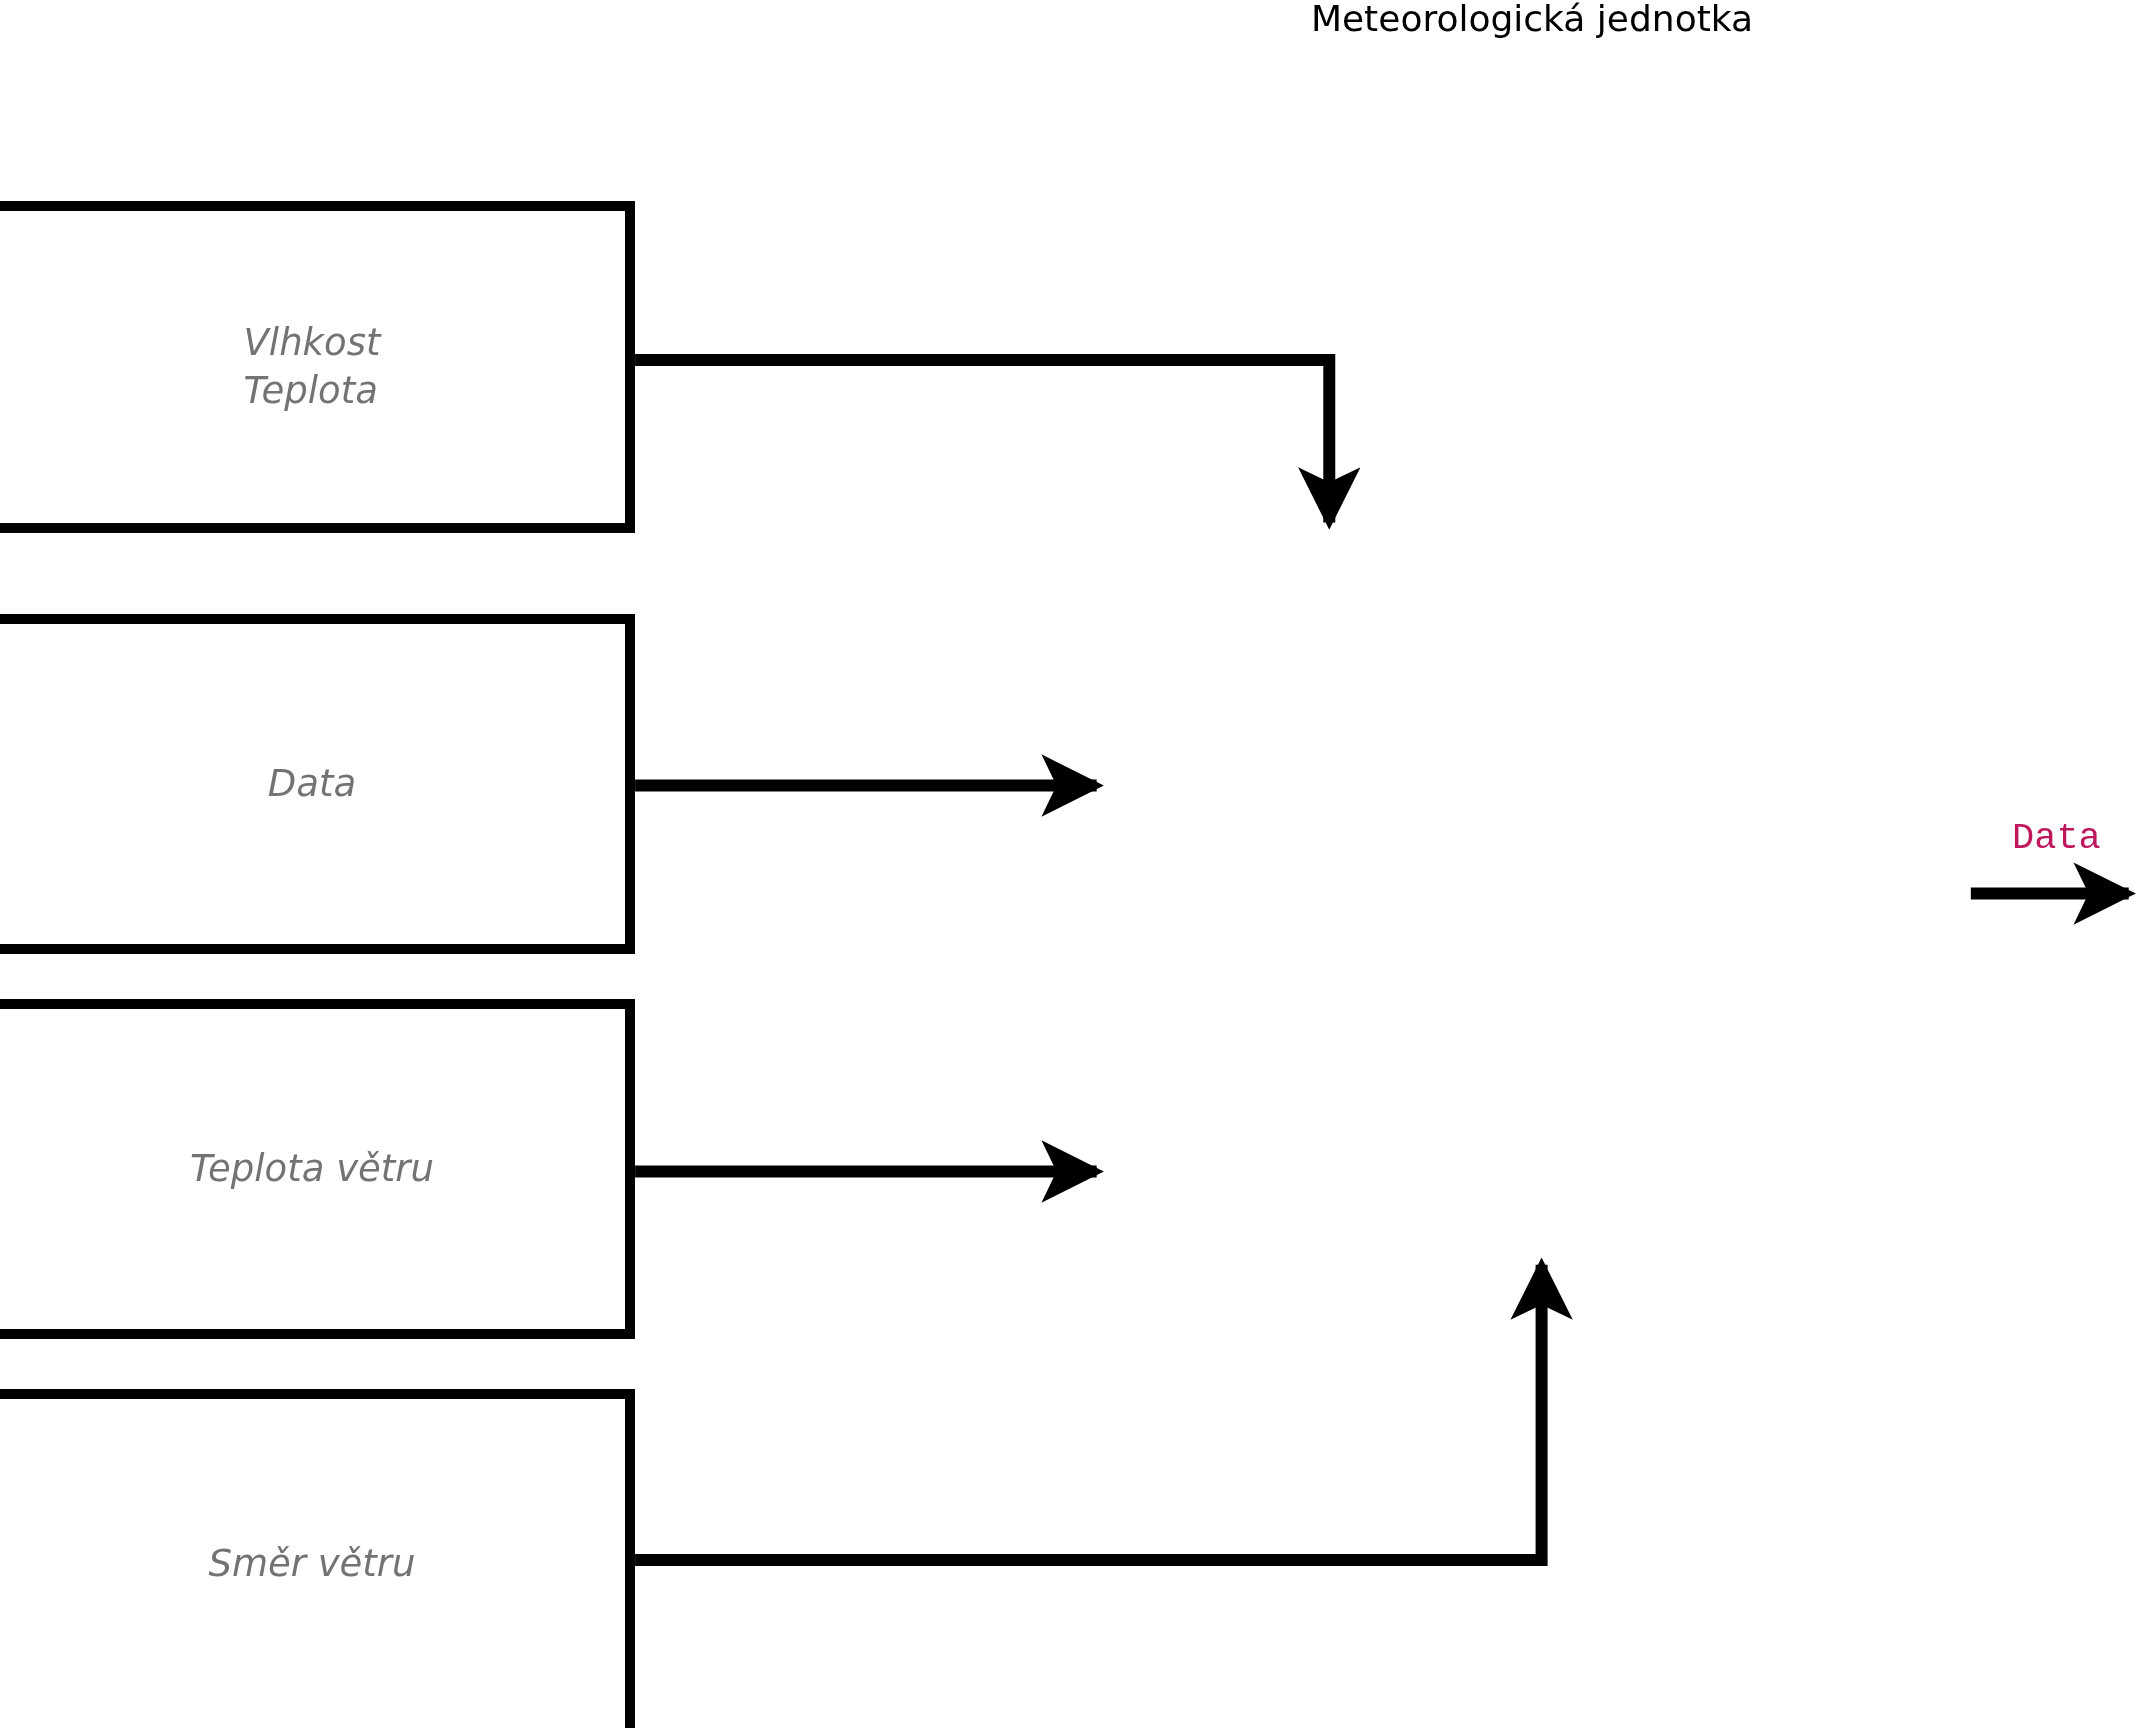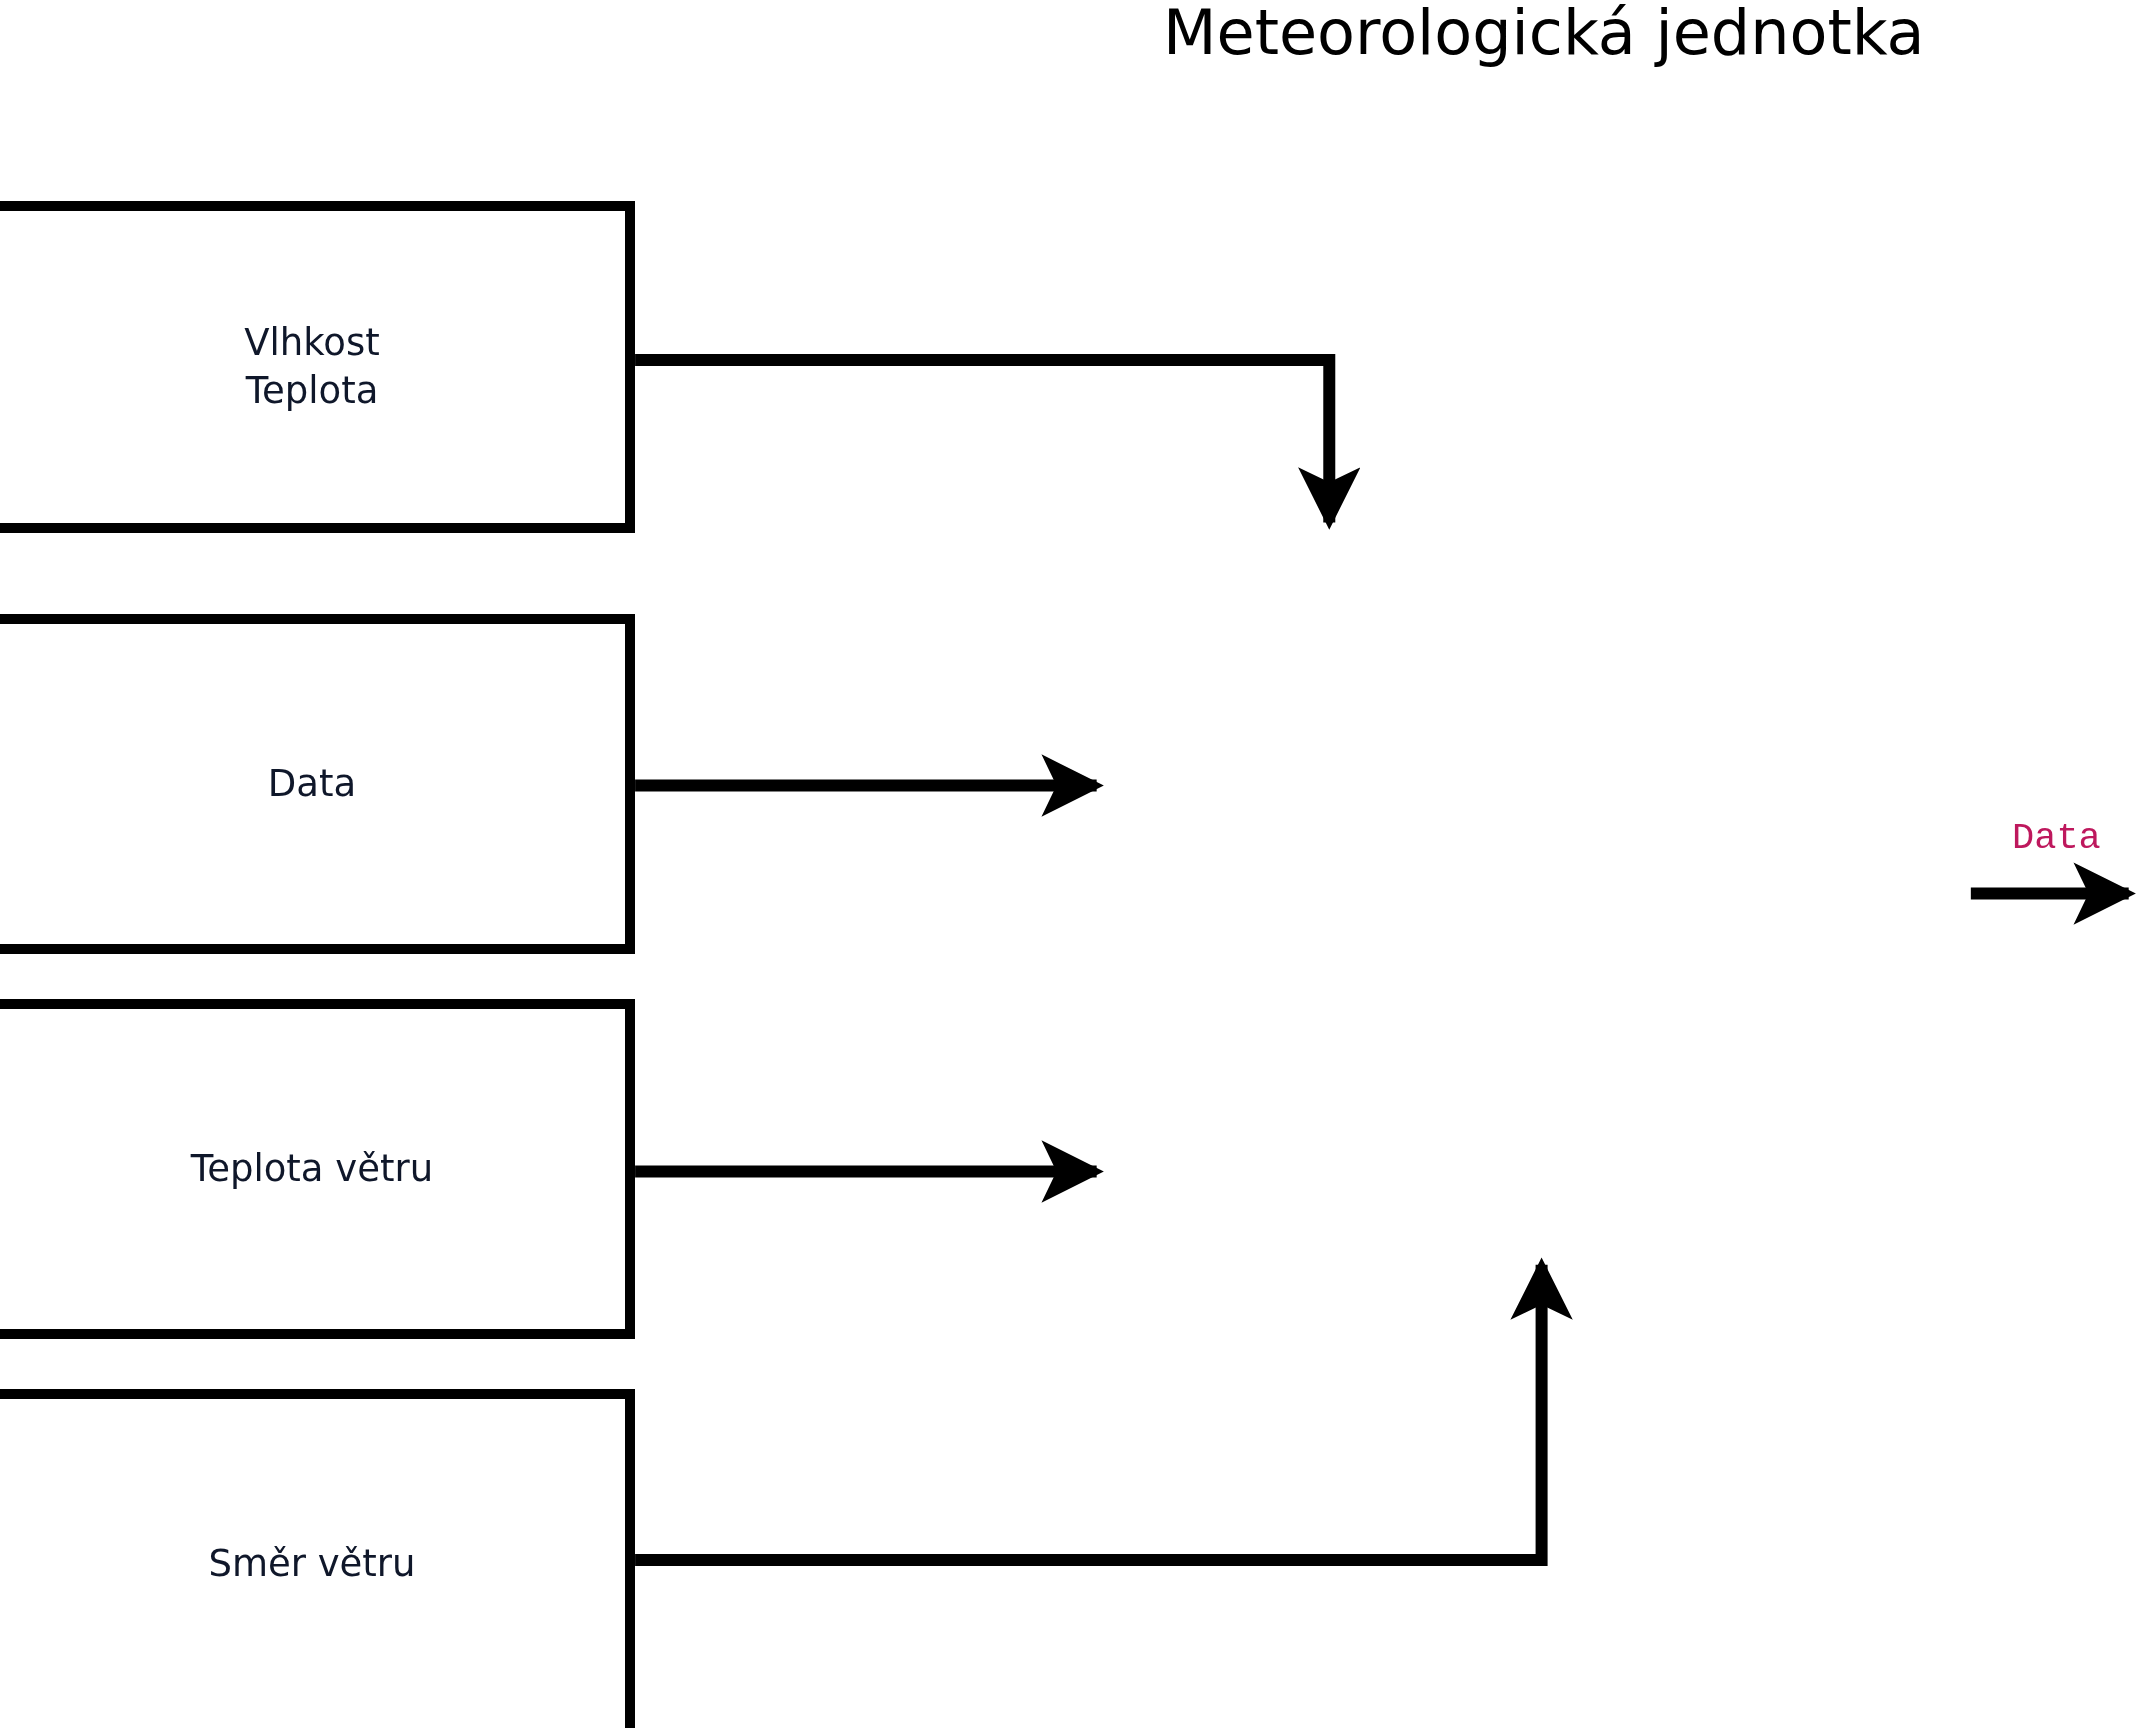--- a/index.html
+++ b/index.html
@@ -24,42 +24,42 @@
     width: 2149px;
     height: 1729px;
     display: block;
   }
   .diagram-title {
     position: absolute;
     left: 1163px;
     top: 0px;
     width: 738px;
     text-align: center;
-    font-size: 62px;
+    font-size: 36px;
     color: #000000;
     line-height: 1.05;
     white-space: nowrap;
     font-family: "DejaVu Sans", sans-serif;
   }
   .node-box {
     position: absolute;
     box-sizing: border-box;
     border: 10px solid #000000;
     background: #ffffff;
     display: flex;
     align-items: center;
     justify-content: center;
   }
   .node-label {
     font-size: 37px;
-    color: #0f172a;
-    text-align: center;
+    color: #737373;
     line-height: 1.30;
     white-space: pre-line;
     font-family: "DejaVu Sans", sans-serif;
+    font-style: italic;
   }
   .edge-label {
     position: absolute;
     font-size: 37px;
     color: #be185d;
     white-space: nowrap;
     font-family: Liberation Mono, monospace;
   }
   
   #node-humidity-temp { left: -11px; top: 201px;  width: 646px; height: 332px; }

